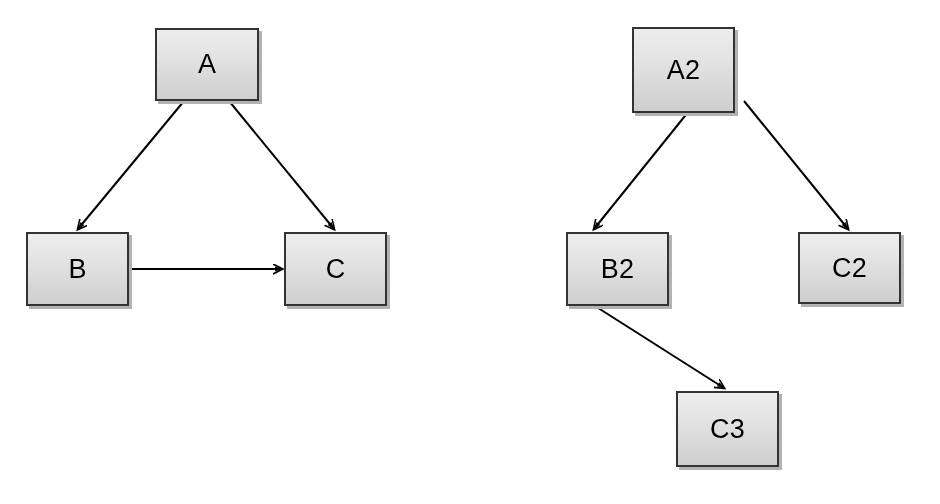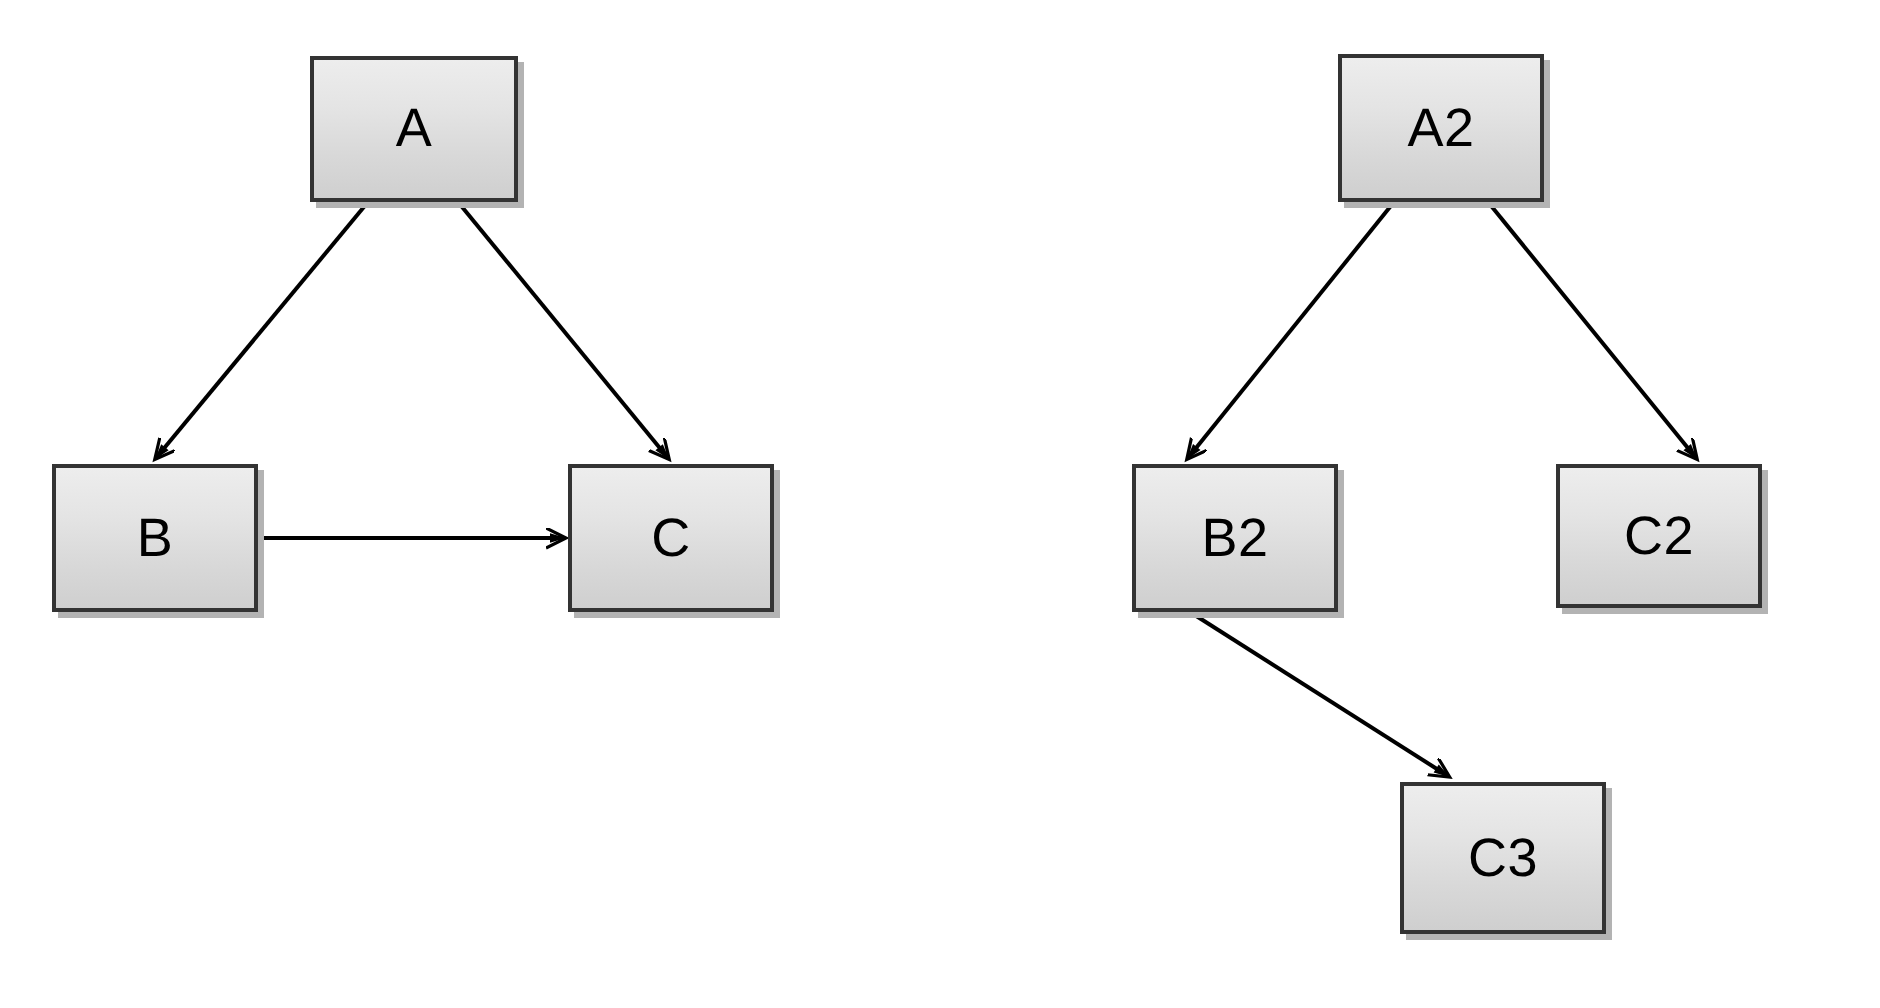--- a/index.html
+++ b/index.html
@@ -76,27 +76,27 @@
         <span class="node-label">A</span>
       </div>
       <div class="node" style="left: 26px; top: 232px; width: 103px; height: 74px;">
         <span class="node-label">B</span>
       </div>
       <div class="node" style="left: 284px; top: 232px; width: 103px; height: 74px;">
         <span class="node-label">C</span>
       </div>
     </div>
   <div id="nodes-right">
-      <div class="node" style="left: 669px; top: 27px; width: 103px; height: 74px;">
+      <div class="node" style="left: 632px; top: 27px; width: 103px; height: 86px;">
         <span class="node-label">A2</span>
       </div>
       <div class="node" style="left: 566px; top: 232px; width: 103px; height: 74px;">
         <span class="node-label">B2</span>
       </div>
-      <div class="node" style="left: 778px; top: 232px; width: 103px; height: 72px;">
+      <div class="node" style="left: 798px; top: 232px; width: 103px; height: 72px;">
         <span class="node-label">C2</span>
       </div>
-      <div class="node" style="left: 676px; top: 391px; width: 103px; height: 76px; margin-left: 24px;">
+      <div class="node" style="left: 676px; top: 391px; width: 103px; height: 76px;">
         <span class="node-label">C3</span>
       </div>
     </div>
 
 </div>
 
 </body></html>

